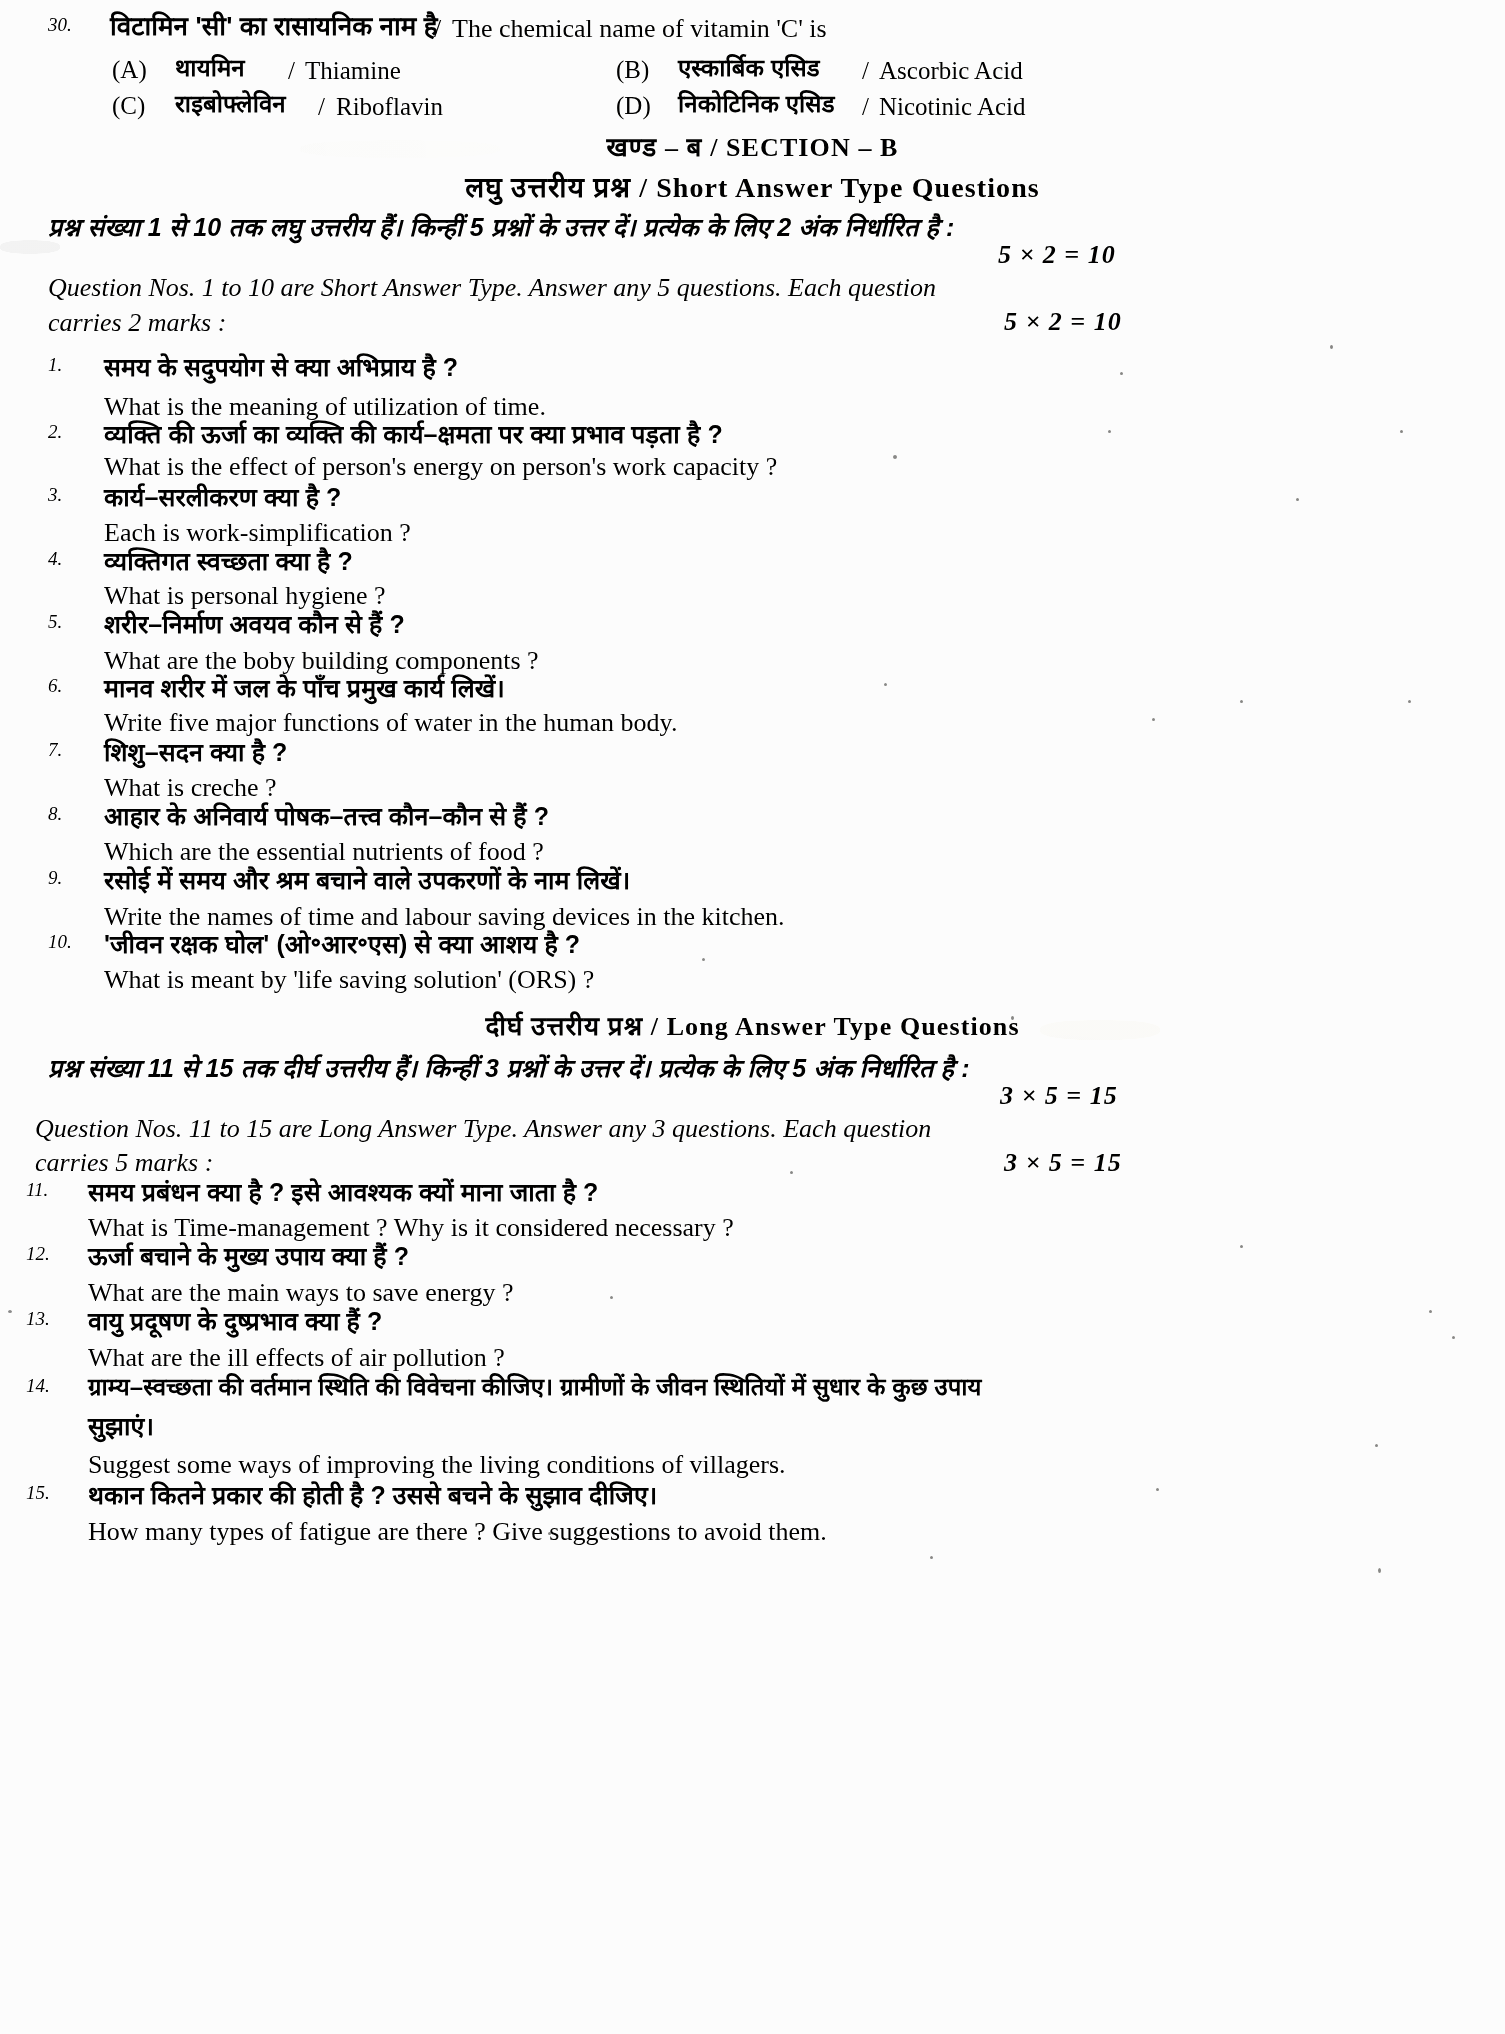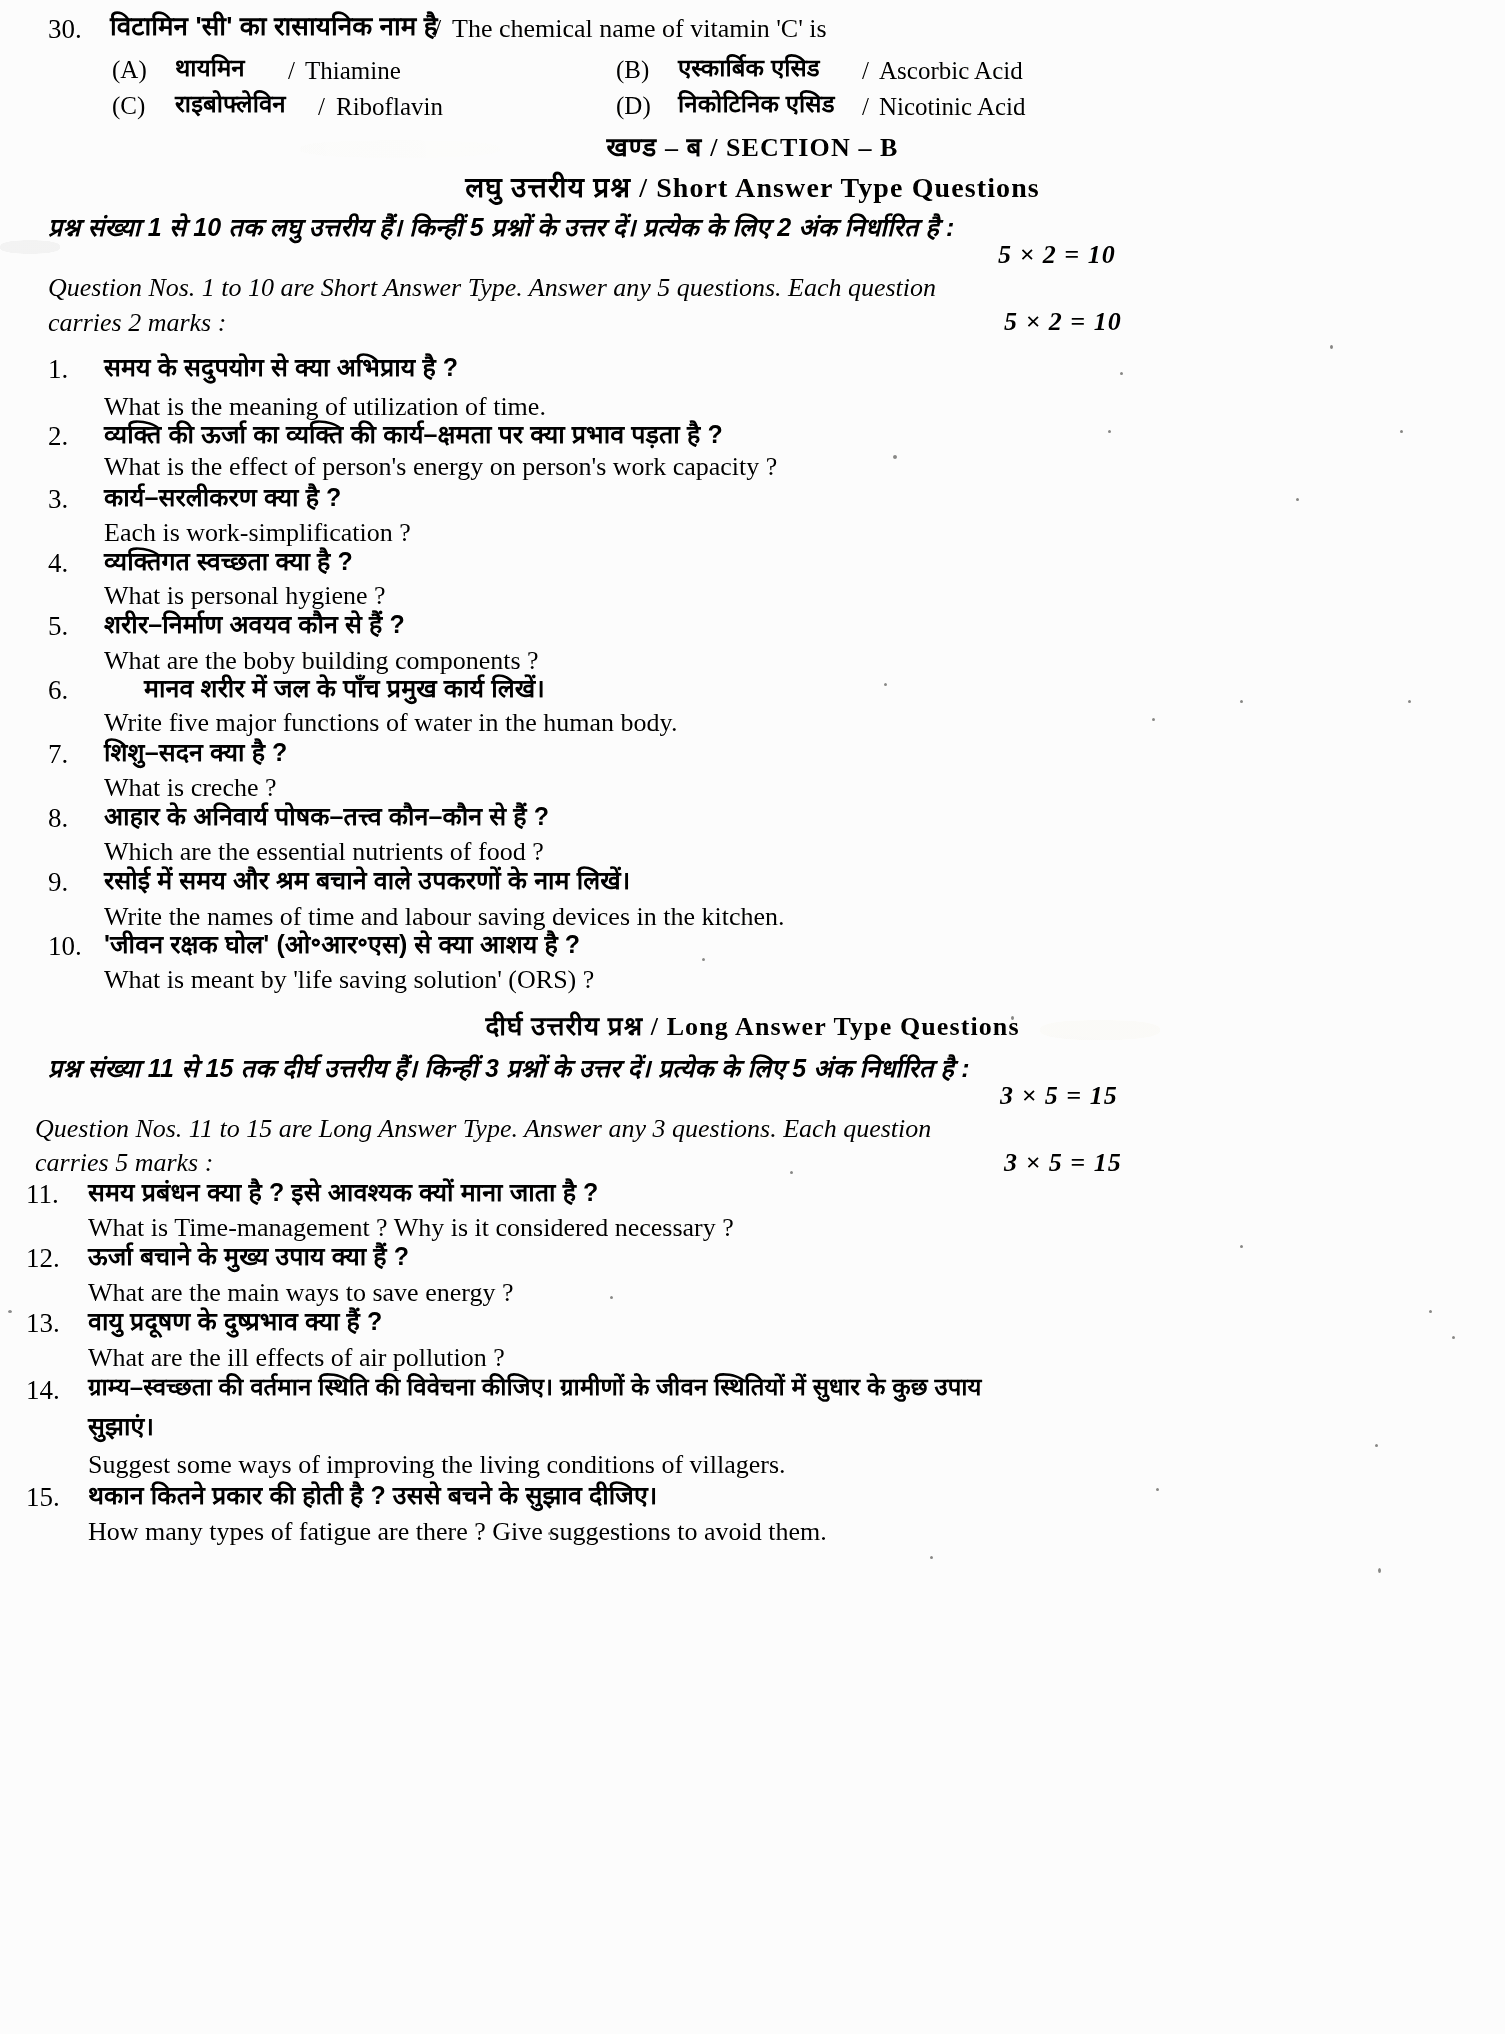--- a/index.html
+++ b/index.html
@@ -41,21 +41,22 @@
     font-weight: 700;
     letter-spacing: 0.1px;
   }
   .eng {
     font-family: "Liberation Serif", "DejaVu Serif", serif;
   }
 
   .num {
     position: absolute;
     font-family: "Liberation Serif", "DejaVu Serif", serif;
-    font-size: 27px;
+    font-size: 19px;
+    font-style: italic;
   }
 
   
   .sec-head {
     position: absolute;
     width: 100%;
     text-align: center;
     font-family: "Liberation Serif", "DejaVu Serif", serif;
     font-weight: 700;
     letter-spacing: 1.1px;
@@ -170,21 +171,21 @@
 
   <div class="num" style="left:48px; top:548px;">4.</div>
   <div class="ln hin q-hin" style="left:104px; top:547px;">व्यक्तिगत स्वच्छता क्या है ?</div>
   <div class="ln eng q-eng" style="left:104px; top:581px;">What is personal hygiene ?</div>
 
   <div class="num" style="left:48px; top:611px;">5.</div>
   <div class="ln hin q-hin" style="left:104px; top:610px;">शरीर–निर्माण अवयव कौन से हैं ?</div>
   <div class="ln eng q-eng" style="left:104px; top:646px;">What are the boby building components ?</div>
 
   <div class="num" style="left:48px; top:675px;">6.</div>
-  <div class="ln hin q-hin" style="left:104px; top:674px;margin-left:40px;">मानव शरीर में जल के पाँच प्रमुख कार्य लिखें।</div>
+  <div class="ln hin q-hin" style="left:104px; top:674px;">मानव शरीर में जल के पाँच प्रमुख कार्य लिखें।</div>
   <div class="ln eng q-eng" style="left:104px; top:708px;">Write five major functions of water in the human body.</div>
 
   <div class="num" style="left:48px; top:739px;">7.</div>
   <div class="ln hin q-hin" style="left:104px; top:738px;">शिशु–सदन क्या है ?</div>
   <div class="ln eng q-eng" style="left:104px; top:773px;">What is creche ?</div>
 
   <div class="num" style="left:48px; top:803px;">8.</div>
   <div class="ln eng q-eng" style="left:104px; top:837px;">Which are the essential nutrients of food ?</div>
   <div class="ln hin q-hin" style="left:104px; top:802px;">आहार के अनिवार्य पोषक–तत्त्व कौन–कौन से हैं ?</div>
 

